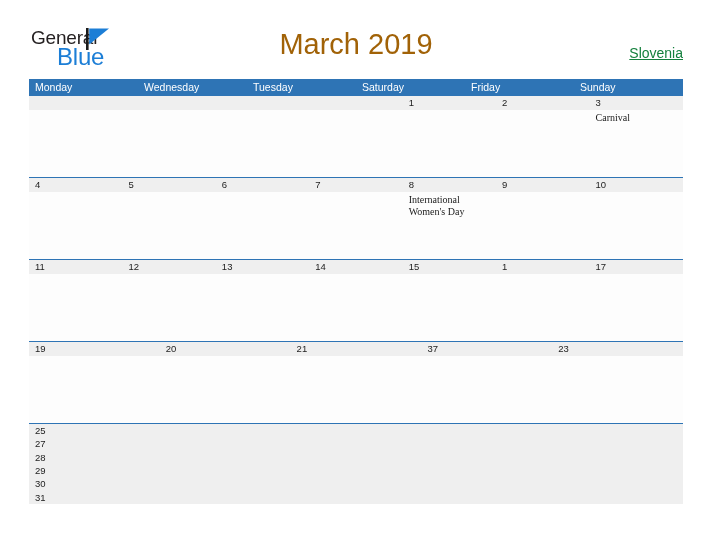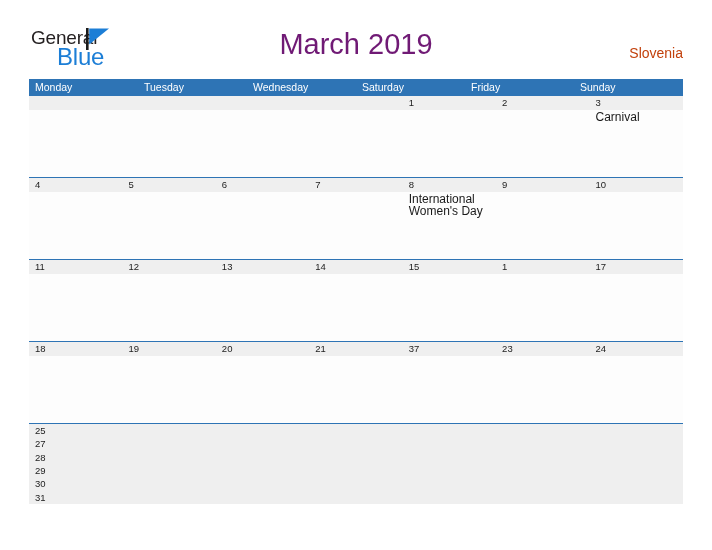--- a/index.html
+++ b/index.html
@@ -64,31 +64,32 @@
     height: 22px;
   }
 
   .cal-title {
     position: absolute;
     left: 0;
     right: 0;
     top: 2px;
     text-align: center;
     font-size: 29px;
-    color: #701a75;
+    color: #a16207;
     letter-spacing: 0px;
   }
 
   .cal-region {
     position: absolute;
     right: 0;
     top: 19px;
     font-size: 14px;
-    color: #c2410c;
+    color: #15803d;
     white-space: nowrap;
+    text-decoration: underline;
   }
 
   
   .grid {
     position: absolute;
     left: 29px;
     top: 79px;
     width: 654px;
   }
 
@@ -145,24 +146,25 @@
     line-height: 14px;
     padding-left: 6px;
     display: block;
     white-space: nowrap;
   }
 
   .events {
     padding: 2px 4px 0 6px;
   }
   .event {
-    font-size: 12px;
+    font-size: 10px;
     line-height: 11.5px;
     color: #1a1a1a;
     word-wrap: break-word;
+    font-family: Liberation Serif, serif;
   }
 </style>
 </head>
 <body>
 
 <div class="page">
 
   <div class="topbar">
 
     <div class="logo">
@@ -178,22 +180,22 @@
 
     <div class="cal-title">March 2019</div>
 
     <div class="cal-region">Slovenia</div>
   </div>
 
   <div class="grid">
 
     <div class="weekday-row">
       <div class="weekday">Monday</div>
+      <div class="weekday">Wednesday</div>
       <div class="weekday">Tuesday</div>
-      <div class="weekday">Wednesday</div>
       <div class="weekday">Saturday</div>
       <div class="weekday">Friday</div>
       <div class="weekday">Sunday</div>
     </div>
 
     <div id="weeks-container">
         <div class="week-row first">
           <div class="day-cell empty">
             <div class="day-band">
               <span class="day-num"></span>
@@ -325,26 +327,20 @@
           <div class="day-cell">
             <div class="day-band">
               <span class="day-num">17</span>
             </div>
             <div class="events"></div>
           </div>
         </div>
         <div class="week-row">
           <div class="day-cell">
             <div class="day-band">
-              <span class="day-num">18</span>
-            </div>
-            <div class="events"></div>
-          </div>
-          <div class="day-cell">
-            <div class="day-band">
               <span class="day-num">19</span>
             </div>
             <div class="events"></div>
           </div>
           <div class="day-cell">
             <div class="day-band">
               <span class="day-num">20</span>
             </div>
             <div class="events"></div>
           </div>
@@ -356,26 +352,20 @@
           </div>
           <div class="day-cell">
             <div class="day-band">
               <span class="day-num">37</span>
             </div>
             <div class="events"></div>
           </div>
           <div class="day-cell">
             <div class="day-band">
               <span class="day-num">23</span>
-            </div>
-            <div class="events"></div>
-          </div>
-          <div class="day-cell">
-            <div class="day-band">
-              <span class="day-num">24</span>
             </div>
             <div class="events"></div>
           </div>
         </div>
         <div class="week-row last">
           <div class="day-cell">
             <div class="day-band">
               <span class="day-num">25</span>
             </div>
             <div class="events"></div>

